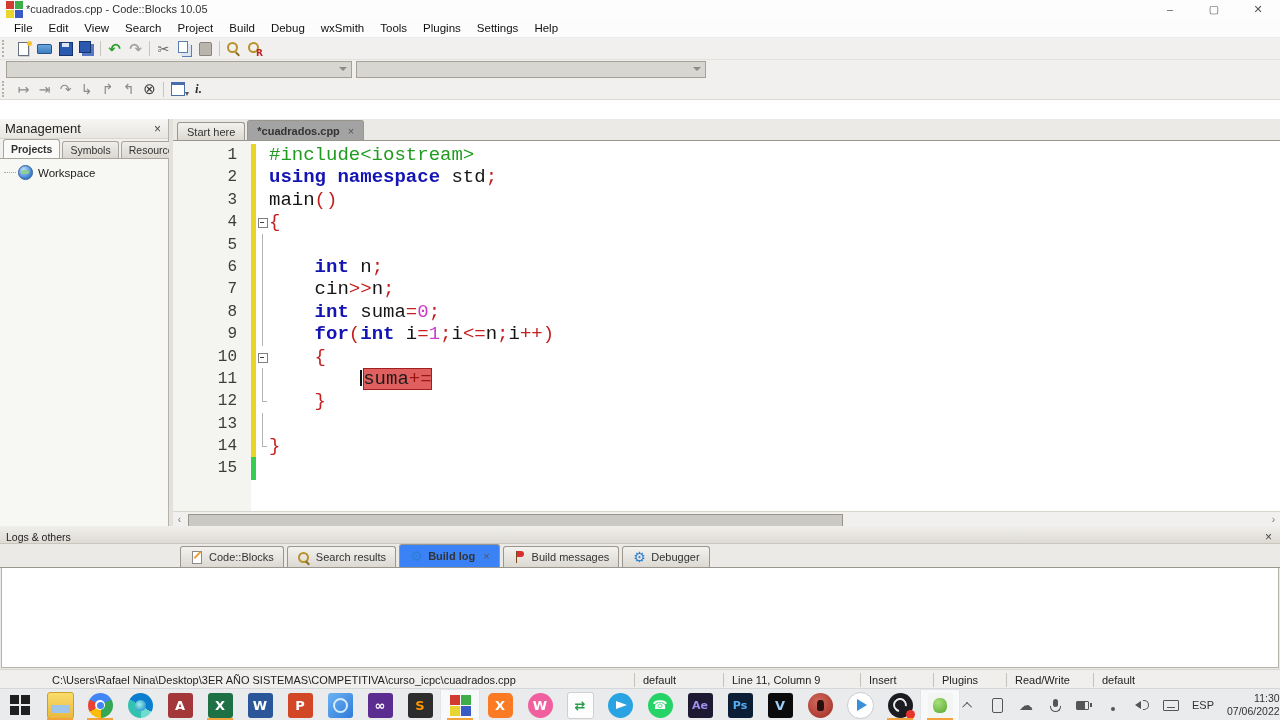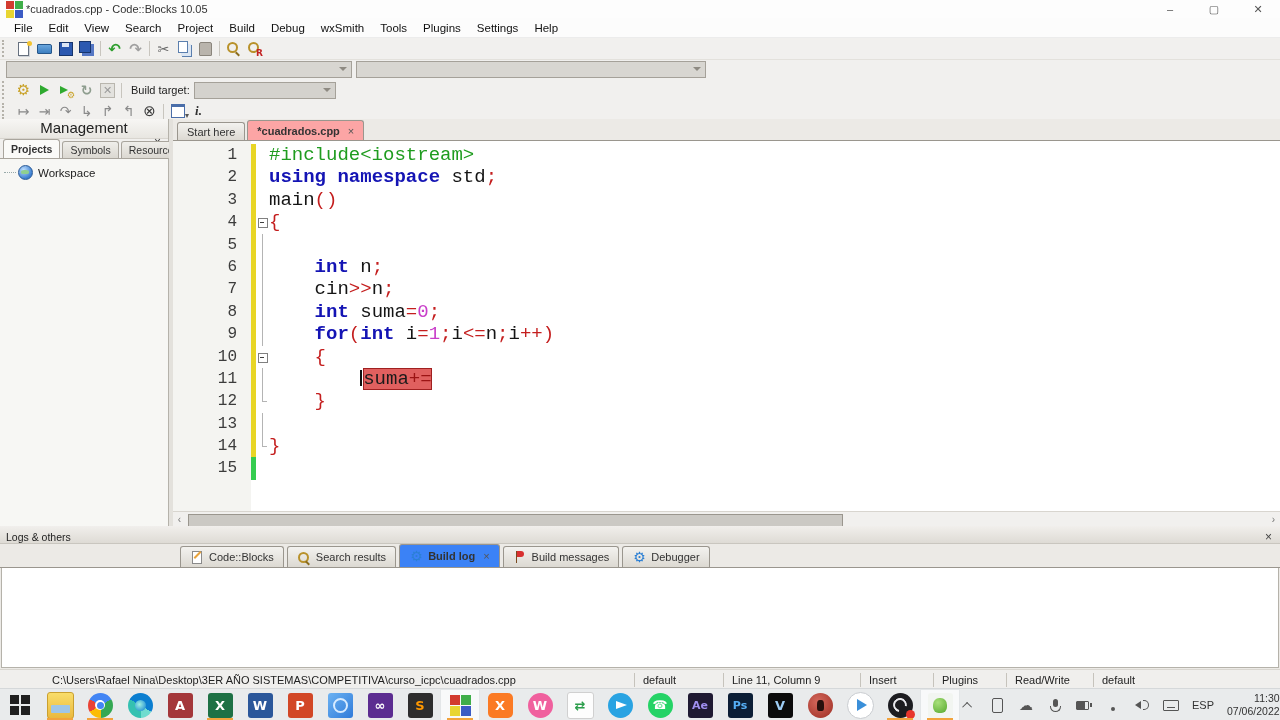--- a/index.html
+++ b/index.html
@@ -62,39 +62,39 @@
   .combo::after{content:"";position:absolute;right:4px;top:5px;border-left:4px solid transparent;border-right:4px solid transparent;border-top:4px solid #8e8a82;}
   #combo1{width:344px;margin-left:6px;}
   #combo2{width:348px;margin-left:4px;}
   #bt-label{font-size:11px;color:#222;margin:0 4px 0 6px;}
   #bt-combo{width:140px;background:#d4d2cd;}
 
   
   #mainarea{position:absolute;top:119px;left:0;width:1280px;height:407px;background:#f1f0ee;display:flex;}
   
   #mgmt{width:168px;flex:none;border-right:1px solid #b5b2aa;display:flex;flex-direction:column;background:#f1f0ee;}
-  #mgmt-header{height:19px;display:flex;align-items:center;padding:0 5px;font-size:15px;color:#222;background:linear-gradient(#f7f6f4,#e8e6e1);border-bottom:1px solid #d8d5cf;flex-direction:column;}
+  #mgmt-header{height:19px;display:flex;align-items:center;padding:0 5px;font-size:13px;color:#222;background:linear-gradient(#f7f6f4,#e8e6e1);border-bottom:1px solid #d8d5cf;}
   .xbtn{margin-left:auto;color:#444;font-size:12px;line-height:1;padding:0 2px;}
   .xbtn::before{content:"×";}
   #mgmt-tabs{height:19px;display:flex;align-items:flex-end;padding-left:3px;border-bottom:1px solid #a9a59d;}
   .mtab{height:16px;padding:0 7px;font-size:10.5px;display:flex;align-items:center;background:linear-gradient(#efeeea,#dbd8d1);border:1px solid #a9a59d;border-bottom:none;border-radius:3px 3px 0 0;margin-right:2px;color:#333;}
   .mtab.active{background:#fafaf8;font-weight:bold;height:18px;}
   #mgmt-tree{flex:1;background:#f7f7f4;padding:6px 4px;}
   .tree-item{display:flex;align-items:center;font-size:11.5px;color:#222;}
   .tree-dots{width:12px;border-top:1px dotted #9aa;margin-right:2px;}
   .globe-icon{width:13px;height:13px;border-radius:50%;background:radial-gradient(circle at 35% 30%,#bfe0ff,#3c7fd0 70%);border:1px solid #2a5a96;margin-right:5px;position:relative;}
   .globe-icon::before{content:"";position:absolute;left:2px;top:4px;width:8px;height:4px;background:#8fd08f;border-radius:40%;}
   
   #splitter{width:4px;flex:none;background:#e3e1dc;}
   
   #editor{flex:1;display:flex;flex-direction:column;min-width:0;}
   #etabs{height:21px;display:flex;align-items:flex-end;background:#eceae6;border-bottom:1px solid #9a968e;padding-left:4px;}
   .etab{height:17px;display:flex;align-items:center;padding:0 9px;margin-right:2px;font-size:11px;color:#333;
         background:linear-gradient(#f3f2ef,#dcd9d2);border:1px solid #9a968e;border-bottom:none;border-radius:3px 3px 0 0;}
-  .etab.active{background:#fca5a5;font-weight:bold;height:19px;}
+  .etab.active{background:#a3a3a3;font-weight:bold;height:19px;}
   .etab .close{margin-left:8px;color:#555;font-weight:normal;}
   .etab .close::before{content:"×";}
   #codearea{flex:1;position:relative;background:linear-gradient(90deg,#f4f4f1 0,#f4f4f1 78px,#fff 78px);overflow:hidden;padding-top:3px;}
   .crow{display:flex;height:22.4px;line-height:22.4px;}
   .ln{width:64px;flex:none;padding-right:14px;text-align:right;color:#3c3c3c;font-family:"Liberation Mono",monospace;font-size:16px;}
   .chbar{width:5px;flex:none;}
   .chbar.yellow{background:#e8d525;}
   .chbar.green{background:#35cc4f;}
   .fold{width:13px;flex:none;position:relative;}
   .fold.box::before{content:"";position:absolute;left:2px;top:7px;width:8px;height:8px;border:1px solid #808080;background:#fff;}
@@ -251,33 +251,20 @@
       <span class="tbi ti-copy"></span>
       <span class="tbi ti-paste"></span>
       <span class="tsep"></span>
       <span class="tbi ti-find"></span>
       <span class="tbi ti-replace"></span>
     </div>
   <div id="tb-combos" class="tbar">
     <div id="combo1" class="combo"></div>
     <div id="combo2" class="combo"></div>
   </div>
-  <div id="tb-compiler" class="tbar">
-    <span class="grip"></span>
-    <span id="compiler-icons" style="display:flex;align-items:center;">
-        <span class="tbi ti-build"></span>
-        <span class="tbi ti-run"></span>
-        <span class="tbi ti-build-and-run"></span>
-        <span class="tbi ti-rebuild"></span>
-        <span class="tbi ti-abort"></span>
-      </span>
-    <span class="tsep"></span>
-    <span id="bt-label">Build target:</span>
-    <div id="bt-combo" class="combo"></div>
-  </div>
   <div id="tb-debug" class="tbar">
     <span class="grip"></span>
   <span class="tbi ti-debug-continue"></span>
       <span class="tbi ti-run-to-cursor"></span>
       <span class="tbi ti-next-line"></span>
       <span class="tbi ti-step-into"></span>
       <span class="tbi ti-step-over"></span>
       <span class="tbi ti-step-out"></span>
       <span class="tbi ti-stop-debugger"></span>
       <span class="tsep"></span>

